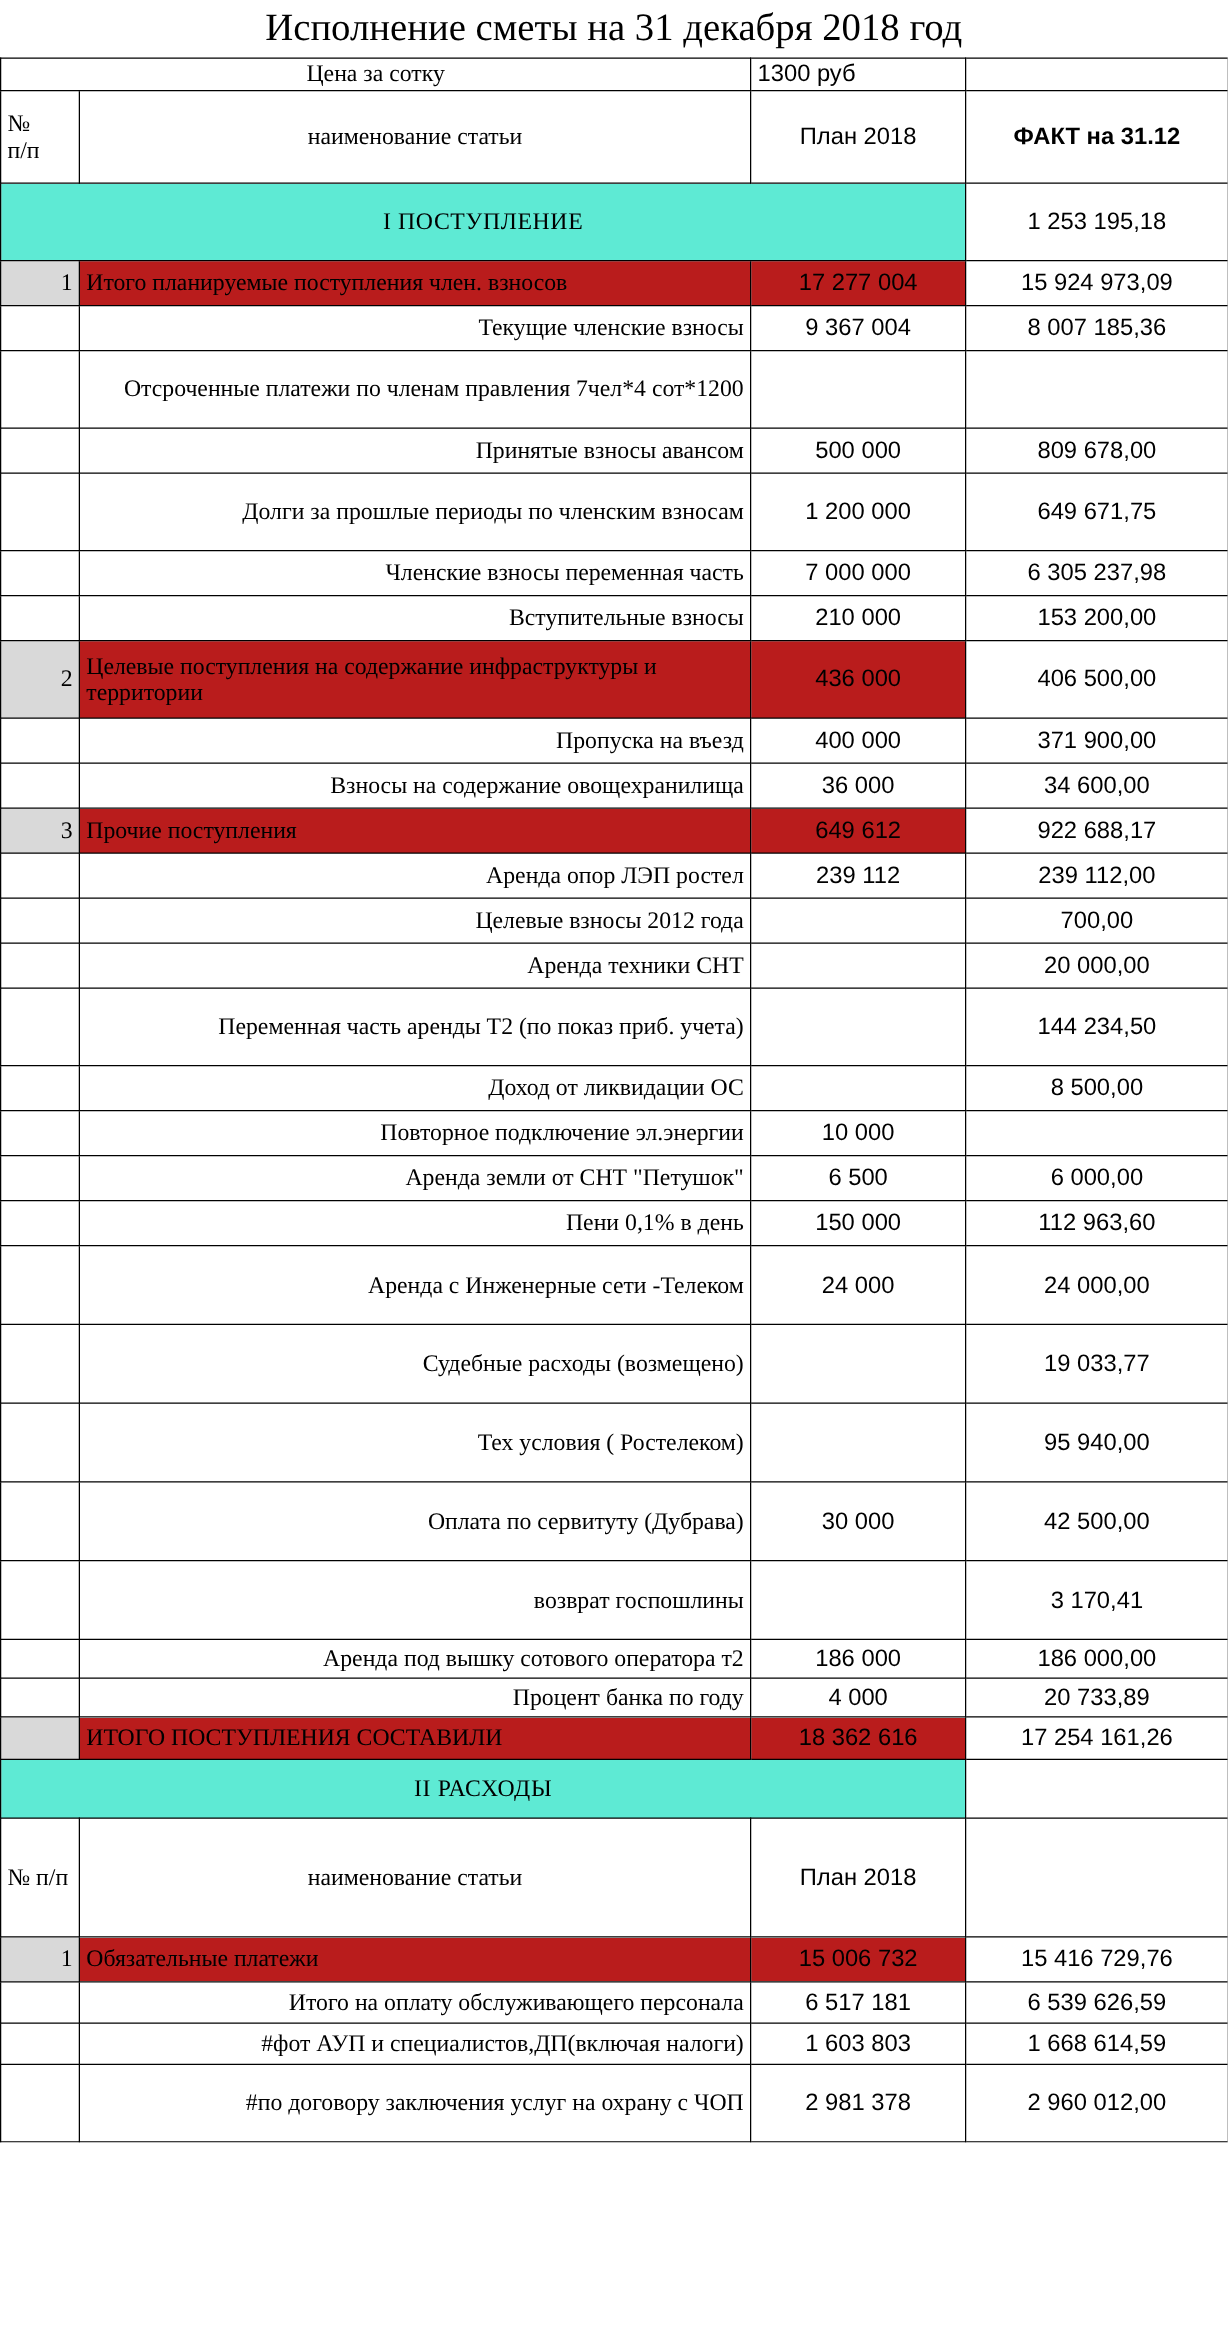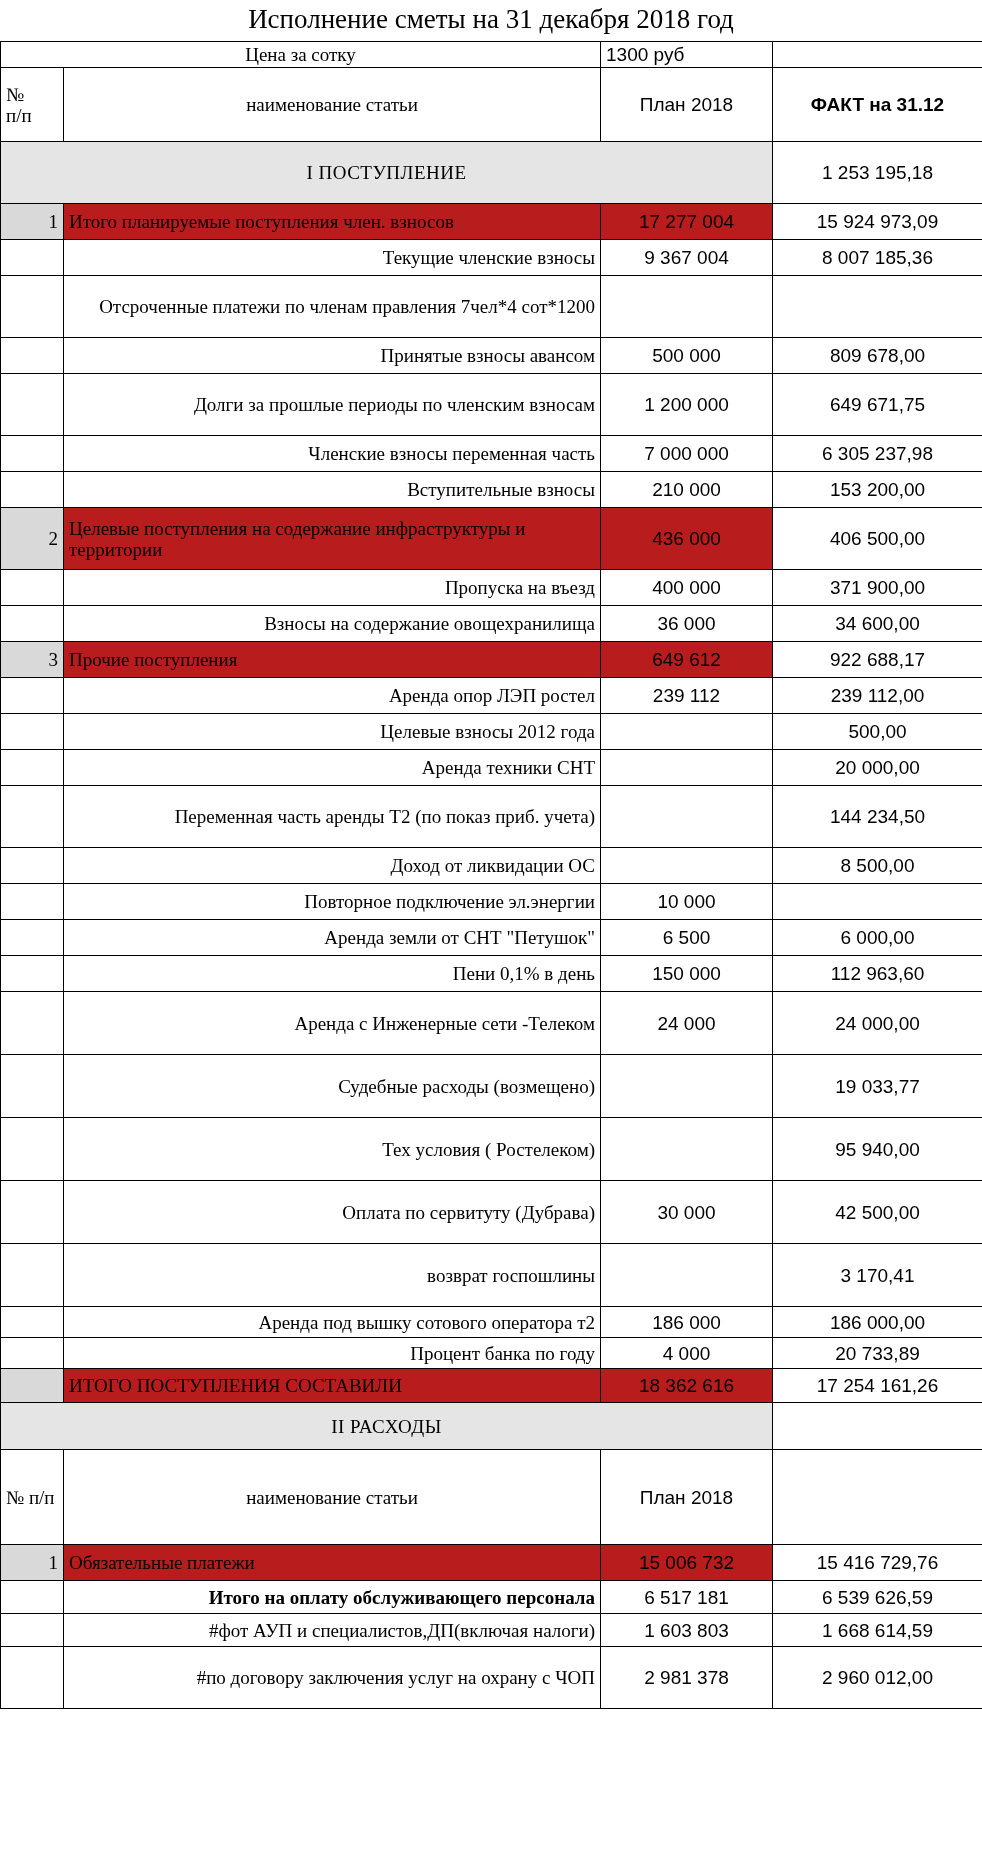--- a/index.html
+++ b/index.html
@@ -7,21 +7,21 @@
     width:982px;
     background:#ffffff;
     font-family:"Liberation Serif", serif;
     color:#000000;
     -webkit-font-smoothing:antialiased;
   }
   .page{width:982px;position:relative;}
 
   .doc-title{
     font-family:"Liberation Serif", serif;
-    font-size:27px;
+    font-size:31px;
     text-align:center;
     padding:4px 0 6px 0;
     letter-spacing:0px;
     white-space:nowrap;
   }
 
   table.budget{
     border-collapse:collapse;
     width:982px;
     table-layout:fixed;
@@ -54,29 +54,29 @@
   .hdr-name{text-align:center;font-size:19px;}
   .hdr-numpp{
     text-align:left;font-size:19px;line-height:1.35;vertical-align:middle;
     white-space:nowrap;
   }
   .hdr-numpp-bottom{
     text-align:left;font-size:19px;vertical-align:bottom;white-space:nowrap;
   }
 
   .section{
-    background:#e5e5e5;
+    background:#5eead4;
     text-align:center;
     font-size:21px;
     letter-spacing:0.5px;
     vertical-align:middle;
   }
   .shade{background:#b91c1c;}
   .shade-dark{background:#d9d9d9;}
-  .bold{font-weight:bold;}
+  .bold{font-weight:normal;}
 
   .v-bottom{vertical-align:bottom;}
 </style>
 </head>
 <body>
 
 <div class="page">
 
   <div class="doc-title">Исполнение сметы на 31 декабря 2018 год</div>
 
@@ -179,21 +179,21 @@
         <tr style="height: 36px;">
           <td class="num"></td>
           <td class="name">Аренда опор ЛЭП ростел</td>
           <td class="plan">239 112</td>
           <td class="fact">239 112,00</td>
         </tr>
         <tr style="height: 36px;">
           <td class="num"></td>
           <td class="name">Целевые взносы 2012 года</td>
           <td class="plan"></td>
-          <td class="fact">500,00</td>
+          <td class="fact">700,00</td>
         </tr>
         <tr style="height: 36px;">
           <td class="num"></td>
           <td class="name">Аренда техники СНТ</td>
           <td class="plan"></td>
           <td class="fact">20 000,00</td>
         </tr>
         <tr style="height: 62px;">
           <td class="num"></td>
           <td class="name v-bottom">Переменная часть аренды Т2 (по показ приб. учета)</td>

